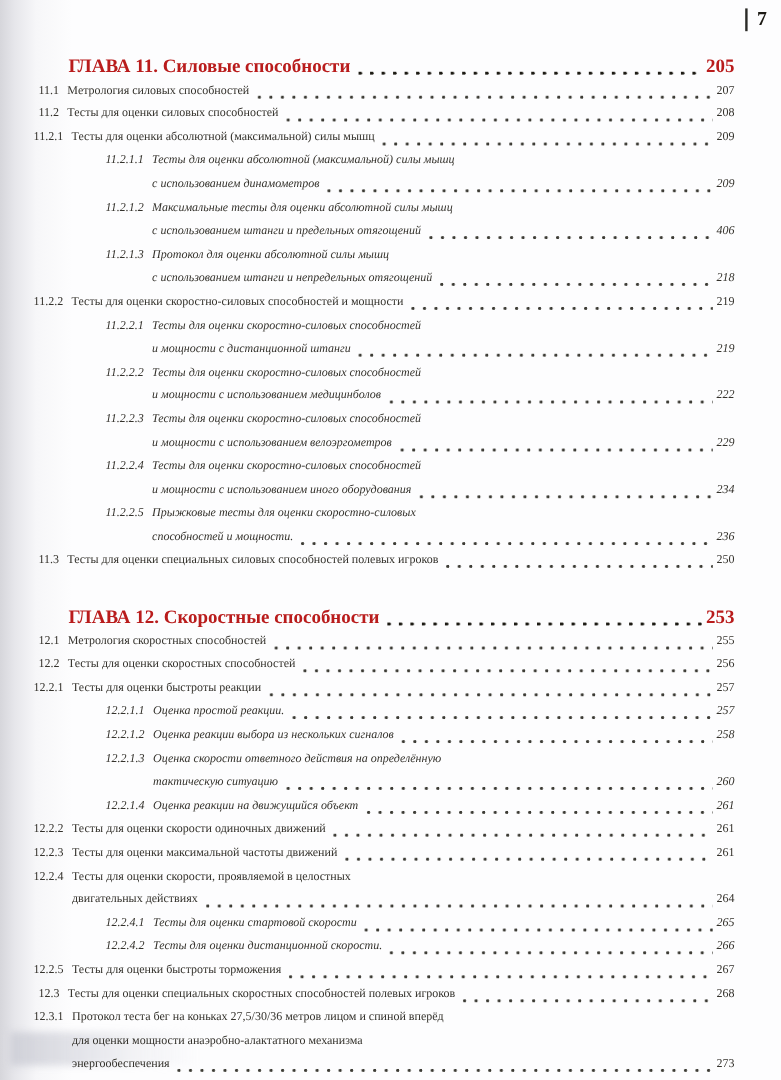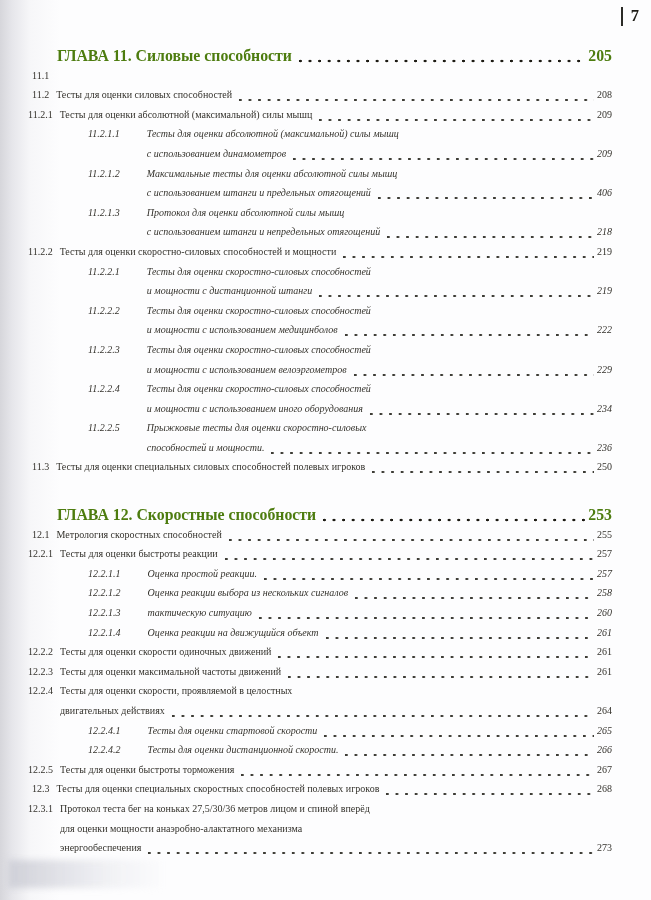--- a/index.html
+++ b/index.html
@@ -33,28 +33,28 @@
   .entry .num { margin-right: 7px; white-space: pre; }
   .entry .body { flex: 1; min-width: 0; }
   .line { white-space: nowrap; }
   .line.last { display: flex; }
   .dots {
     flex: 1; min-width: 10px; margin: 0 3px 0 6px;
     background-image: radial-gradient(circle at 2.2px 2.2px, #3c3b34 1.25px, rgba(0,0,0,0) 1.45px);
     background-size: 9.6px 4.4px; background-repeat: repeat-x; background-position: 0 13px;
   }
   .pgnum { text-align: center; }
-  .lv-ch { padding-left: 57px; font-weight: bold; color: #4d7c0f; font-size: 15.8px; }
+  .lv-ch { padding-left: 57px; font-weight: bold; color: #b91c1c; font-size: 15.8px; }
   .lv-ch .dots {
     background-image: radial-gradient(circle at 2.2px 2.2px, #1d1b14 1.5px, rgba(0,0,0,0) 1.7px);
   }
   .lv1 { padding-left: 32px; }
   .lv2 { padding-left: 28px; }
   .lv3 { padding-left: 88px; }
-  .it { font-style: italic; gap: 20px; }
+  .it { font-style: italic; }
 </style>
 </head>
 <body>
 
 <div class="edge-left"></div>
 <div class="corner-bl"></div>
 
 <div class="page-header">
   <span class="rule"></span>
   <span class="folio">7</span>
@@ -66,20 +66,27 @@
         <div class="body">
           <div class="line last">
             <span class="txt">ГЛАВА 11. Силовые способности</span>
             <span class="dots"></span>
             <span class="pgnum">205</span>
           </div>
         </div>
       </div>
       <div class="entry lv1">
         <span class="num">11.1</span>
+        <div class="body">
+          <div class="line last">
+            <span class="txt">Метрология силовых способностей</span>
+            <span class="dots"></span>
+            <span class="pgnum">207</span>
+          </div>
+        </div>
       </div>
       <div class="entry lv1">
         <span class="num">11.2</span>
         <div class="body">
           <div class="line last">
             <span class="txt">Тесты для оценки силовых способностей</span>
             <span class="dots"></span>
             <span class="pgnum">208</span>
           </div>
         </div>
@@ -216,20 +223,30 @@
       <div class="entry lv1">
         <span class="num">12.1</span>
         <div class="body">
           <div class="line last">
             <span class="txt">Метрология скоростных способностей</span>
             <span class="dots"></span>
             <span class="pgnum">255</span>
           </div>
         </div>
       </div>
+      <div class="entry lv1">
+        <span class="num">12.2</span>
+        <div class="body">
+          <div class="line last">
+            <span class="txt">Тесты для оценки скоростных способностей</span>
+            <span class="dots"></span>
+            <span class="pgnum">256</span>
+          </div>
+        </div>
+      </div>
       <div class="entry lv2">
         <span class="num">12.2.1</span>
         <div class="body">
           <div class="line last">
             <span class="txt">Тесты для оценки быстроты реакции</span>
             <span class="dots"></span>
             <span class="pgnum">257</span>
           </div>
         </div>
       </div>
@@ -249,20 +266,21 @@
           <div class="line last">
             <span class="txt">Оценка реакции выбора из нескольких сигналов</span>
             <span class="dots"></span>
             <span class="pgnum">258</span>
           </div>
         </div>
       </div>
       <div class="entry lv3 it">
         <span class="num">12.2.1.3</span>
         <div class="body">
+          <div class="line"><span class="txt">Оценка скорости ответного действия на определённую</span></div>
           <div class="line last">
             <span class="txt">тактическую ситуацию</span>
             <span class="dots"></span>
             <span class="pgnum">260</span>
           </div>
         </div>
       </div>
       <div class="entry lv3 it">
         <span class="num">12.2.1.4</span>
         <div class="body">

